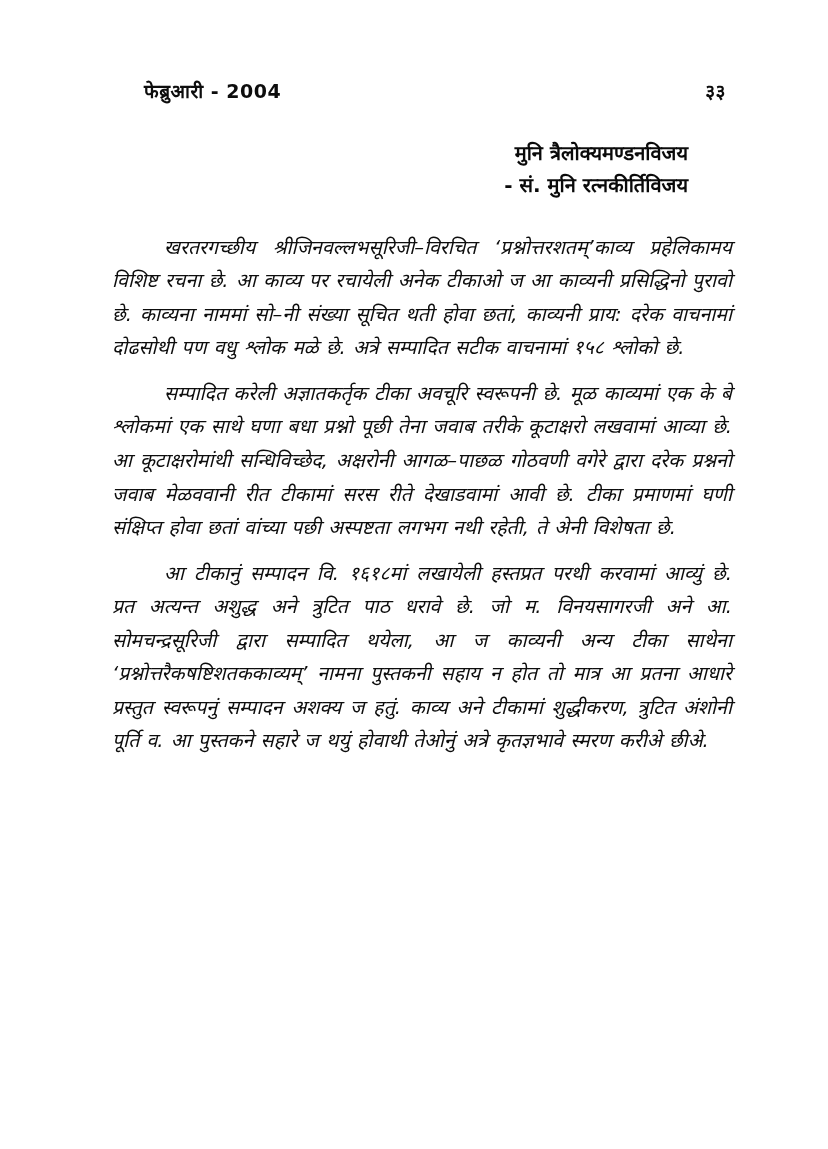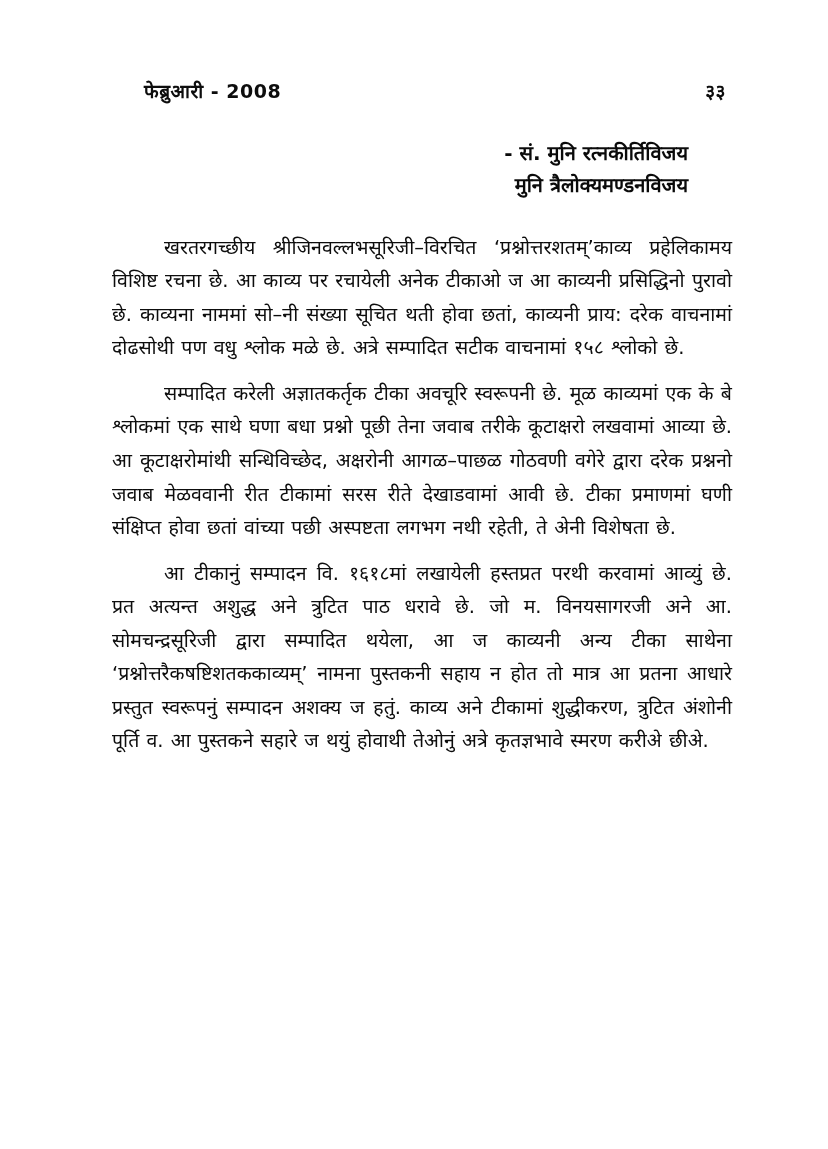--- a/index.html
+++ b/index.html
@@ -84,38 +84,39 @@
   .para {
     font-family: "DejaVu Sans", "Liberation Sans", sans-serif;
     font-size: 19.5px;
     line-height: 1.72;
     color: #0d0d0d;
     text-align: justify;
     text-justify: inter-word;
     text-indent: 52px;
     margin: 0 0 12px 0;
     word-spacing: 1px;
+    font-style: italic;
   }
   .para:last-child { margin-bottom: 16px; }
 </style>
 </head>
 <body>
 
 <div class="page">
   <div class="content">
 
     <div class="running-head">
-      <span class="issue-date">फेब्रुआरी - 2008</span>
+      <span class="issue-date">फेब्रुआरी - 2004</span>
       <span class="page-number">३३</span>
     </div>
 
 
     <div class="editor-block">
+      <div class="editor-line">मुनि त्रैलोक्यमण्डनविजय</div>
       <div class="editor-line">- सं. मुनि रत्नकीर्तिविजय</div>
-      <div class="editor-line">मुनि त्रैलोक्यमण्डनविजय</div>
     </div>
 
     <div class="body-text">
       <p class="para">खरतरगच्छीय श्रीजिनवल्लभसूरिजी–विरचित ‘प्रश्नोत्तरशतम्’काव्य प्रहेलिकामय विशिष्ट रचना छे. आ काव्य पर रचायेली अनेक टीकाओ ज आ काव्यनी प्रसिद्धिनो पुरावो छे. काव्यना नाममां सो–नी संख्या सूचित थती होवा छतां, काव्यनी प्राय: दरेक वाचनामां दोढसोथी पण वधु श्लोक मळे छे. अत्रे सम्पादित सटीक वाचनामां १५८ श्लोको छे.</p>
       <p class="para">सम्पादित करेली अज्ञातकर्तृक टीका अवचूरि स्वरूपनी छे. मूळ काव्यमां एक के बे श्लोकमां एक साथे घणा बधा प्रश्नो पूछी तेना जवाब तरीके कूटाक्षरो लखवामां आव्या छे. आ कूटाक्षरोमांथी सन्धिविच्छेद, अक्षरोनी आगळ–पाछळ गोठवणी वगेरे द्वारा दरेक प्रश्ननो जवाब मेळववानी रीत टीकामां सरस रीते देखाडवामां आवी छे. टीका प्रमाणमां घणी संक्षिप्त होवा छतां वांच्या पछी अस्पष्टता लगभग नथी रहेती, ते अेनी विशेषता छे.</p>
       <p class="para">आ टीकानुं सम्पादन वि. १६१८मां लखायेली हस्तप्रत परथी करवामां आव्युं छे. प्रत अत्यन्त अशुद्ध अने त्रुटित पाठ धरावे छे. जो म. विनयसागरजी अने आ. सोमचन्द्रसूरिजी द्वारा सम्पादित थयेला, आ ज काव्यनी अन्य टीका साथेना ‘प्रश्नोत्तरैकषष्टिशतककाव्यम्’ नामना पुस्तकनी सहाय न होत तो मात्र आ प्रतना आधारे प्रस्तुत स्वरूपनुं सम्पादन अशक्य ज हतुं. काव्य अने टीकामां शुद्धीकरण, त्रुटित अंशोनी पूर्ति व. आ पुस्तकने सहारे ज थयुं होवाथी तेओनुं अत्रे कृतज्ञभावे स्मरण करीअे छीअे.</p>
     </div>
 
   </div>
 </div>

